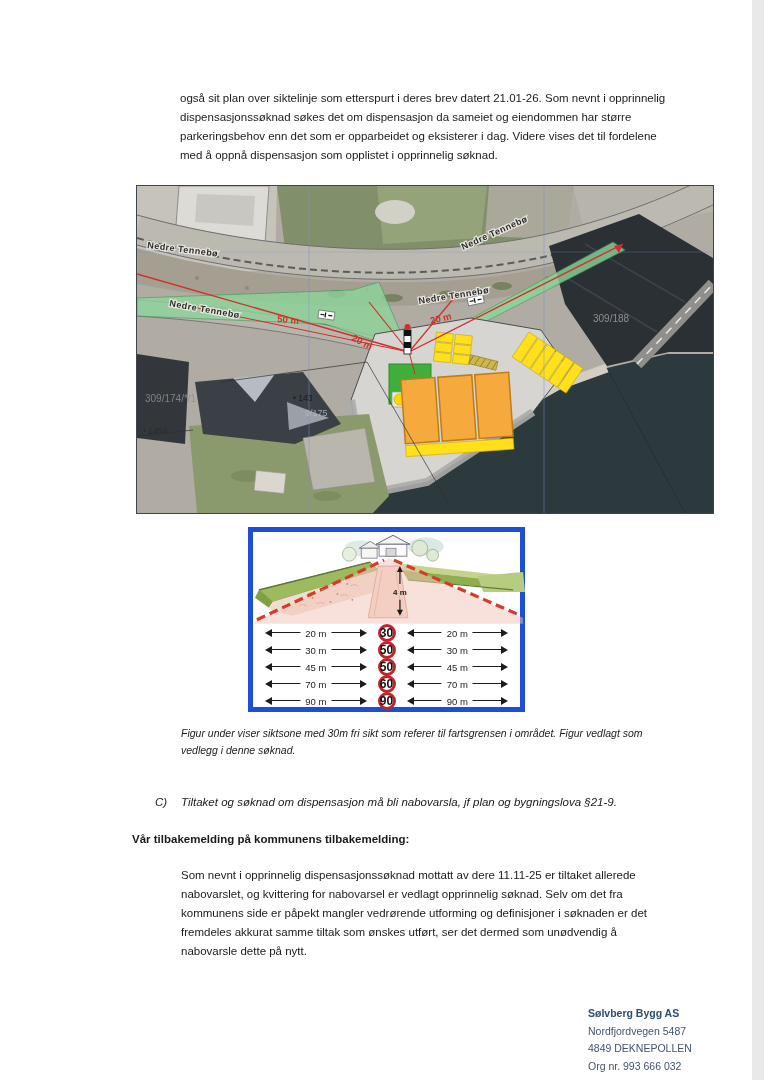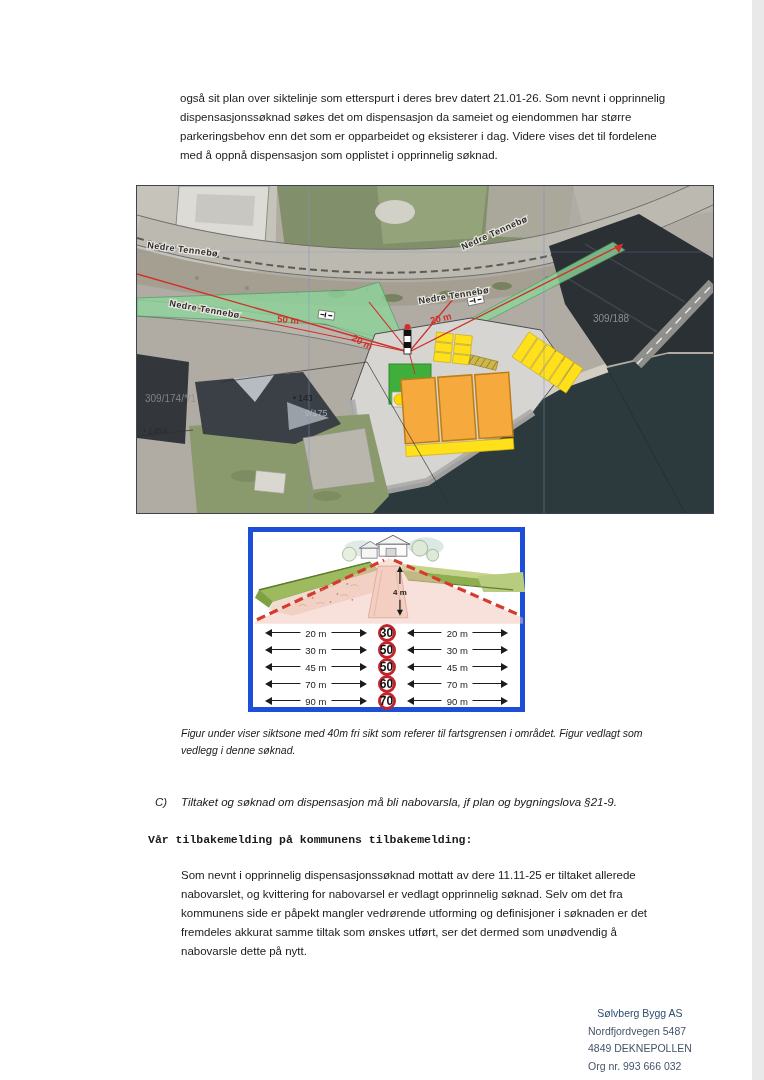--- a/index.html
+++ b/index.html
@@ -22,24 +22,24 @@
               border:4px solid transparent;border-left:7px solid #1c1c1c;border-right:0;}
   .arr .lbl{position:absolute;left:50%;top:50%;transform:translate(-50%,-50%);
             background:#fff;padding:0 5px;font-size:9.5px;color:#1c1c1c;white-space:nowrap;}
   .sign{width:12px;height:12px;border-radius:50%;border:3.5px solid #c2242b;background:#fff;
         margin:0 11px;display:flex;align-items:center;justify-content:center;
         font-size:12px;font-weight:bold;color:#111;flex:0 0 auto;line-height:1;}
   .caption{left:181px;top:725px;width:472px;font-size:10.5px;line-height:16.5px;font-style:italic;}
   .item-c{position:absolute;left:155px;top:796px;width:520px;font-size:11.5px;font-style:italic;}
   .item-c .c-lbl{position:absolute;left:0;top:0;}
   .item-c .c-txt{display:block;margin-left:26px;}
-  .heading{left:148px;top:830px;width:540px;font-weight:bold;font-family:Liberation Mono, monospace;}
+  .heading{left:132px;top:830px;width:540px;font-weight:bold;}
   .body-par{left:181px;top:866px;width:487px;}
   .footer{position:absolute;left:588px;top:1005px;font-size:10.5px;line-height:17.5px;color:#44546a;}
-  .footer .co{font-weight:normal;color:#2d4d6e;text-align:center;}
+  .footer .co{font-weight:bold;color:#2d4d6e;}
   svg text{font-family:"Liberation Sans",sans-serif;}
   .roadlbl{font-size:9px;font-weight:bold;fill:#2e2e2e;stroke:#e8e6df;stroke-width:2.4px;
            paint-order:stroke;letter-spacing:.5px;}
   .redlbl{font-size:9.5px;font-weight:bold;fill:#d12f28;}
   .parcel{font-size:10px;fill:#8e8e8e;}
 </style>
 </head>
 <body>
 
 <div class="page">
@@ -293,30 +293,30 @@
         <div class="arr">
             <div class="line"></div>
             <span class="lbl">70 m</span>
           </div>
       </div>
       <div class="drow">
         <div class="arr">
             <div class="line"></div>
             <span class="lbl">90 m</span>
           </div>
-        <div class="sign">70</div>
+        <div class="sign">90</div>
         <div class="arr">
             <div class="line"></div>
             <span class="lbl">90 m</span>
           </div>
       </div>
     </div>
   </div>
 
-  <div class="para caption">Figur under viser siktsone med 40m fri sikt som referer til fartsgrensen i området. Figur vedlagt som vedlegg i denne søknad.</div>
+  <div class="para caption">Figur under viser siktsone med 30m fri sikt som referer til fartsgrensen i området. Figur vedlagt som vedlegg i denne søknad.</div>
 
   <div class="item-c">
     <span class="c-lbl">C)</span>
     <span class="c-txt">Tiltaket og søknad om dispensasjon må bli nabovarsla, jf plan og bygningslova §21-9.</span>
   </div>
 
   <div class="para heading">Vår tilbakemelding på kommunens tilbakemelding:</div>
   <div class="para body-par">Som nevnt i opprinnelig dispensasjonssøknad mottatt av dere 11.11-25 er tiltaket allerede nabovarslet, og kvittering for nabovarsel er vedlagt opprinnelig søknad. Selv om det fra kommunens side er påpekt mangler vedrørende utforming og definisjoner i søknaden er det fremdeles akkurat samme tiltak som ønskes utført, ser det dermed som unødvendig å nabovarsle dette på nytt.</div>
 
   <div class="footer">

